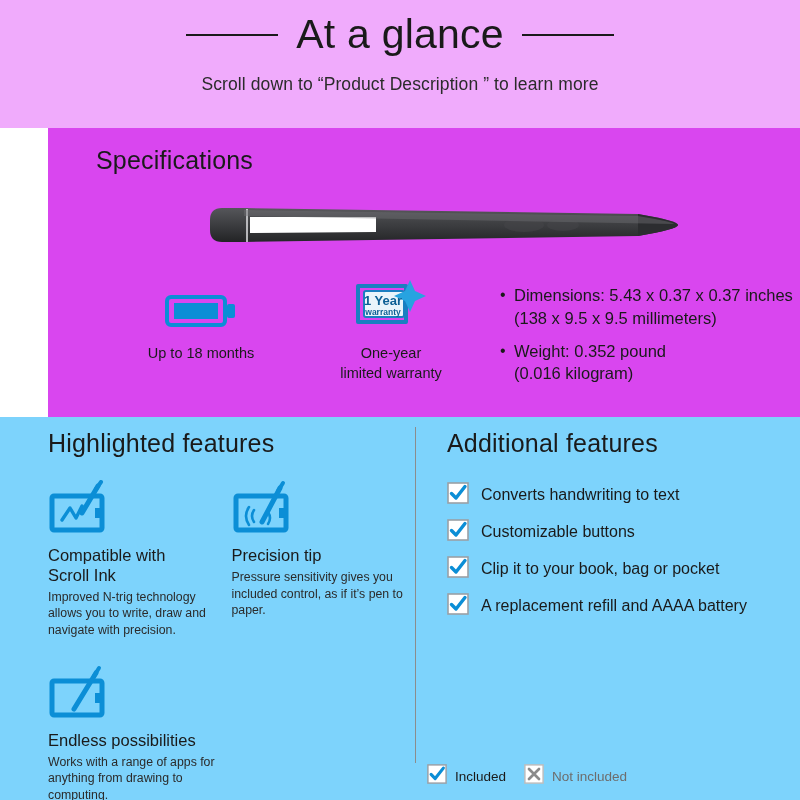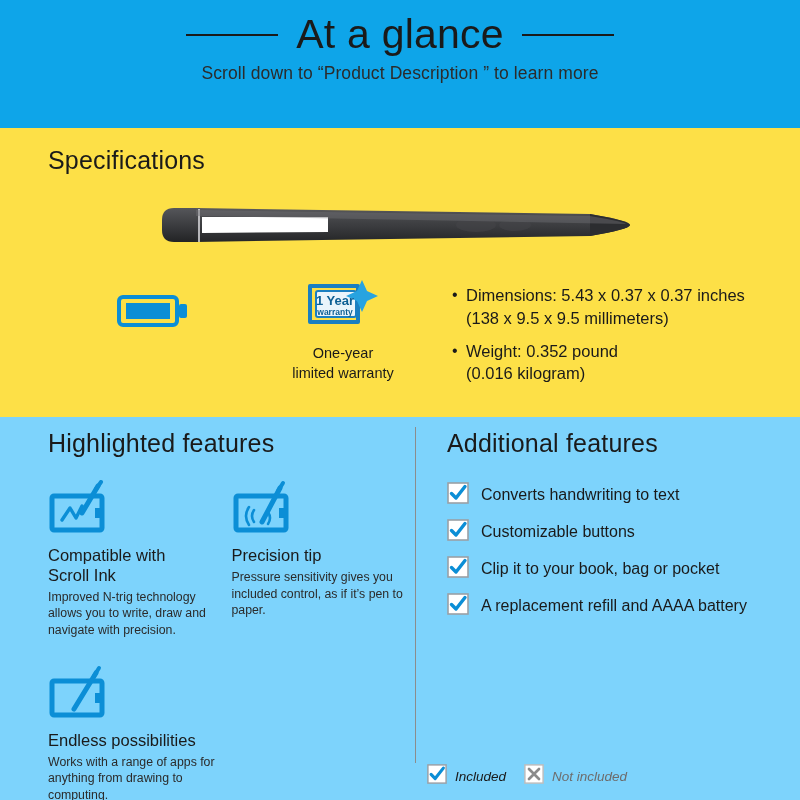--- a/index.html
+++ b/index.html
@@ -12,21 +12,21 @@
     background: #ffffff;
     font-family: "Liberation Sans", sans-serif;
     color: #231f20;
     overflow: hidden;
     position: relative;
   }
 
   
   .header {
     height: 128px;
-    background: #0ea5e9;
+    background: #f0abfc;
     position: relative;
   }
   .title-row {
     display: flex;
     align-items: center;
     justify-content: center;
     gap: 18px;
     padding-top: 14px;
   }
   .rule {
@@ -40,31 +40,32 @@
     letter-spacing: 0.2px;
     color: #1a1a1a;
     line-height: 1;
     white-space: nowrap;
   }
   .subtitle {
     text-align: center;
     font-size: 17.5px;
     font-weight: 300;
     color: #2b2b2b;
-    margin-top: 8px;
+    margin-top: 19px;
     letter-spacing: 0.1px;
   }
 
   
   .specs {
-    background: #fde047;
+    background: #d946ef;
     height: 289px;
     position: relative;
     box-sizing: border-box;
     padding: 18px 0 0 0;
+    margin-left: 48px;
   }
   .section-heading {
     font-size: 25px;
     font-weight: 300;
     color: #1a1a1a;
     letter-spacing: 0.2px;
   }
   .specs .section-heading { padding-left: 48px; }
 
   .pen-wrap {
@@ -184,21 +185,20 @@
     color: #1a1a1a;
     margin-left: 12px;
   }
 
   .legend {
     position: absolute;
     left: 12px;
     bottom: 12px;
     display: flex;
     align-items: center;
-    font-style: italic;
   }
   .legend-item { display: flex; align-items: center; margin-right: 18px; }
   .legend-label {
     font-size: 13.5px;
     font-weight: 300;
     margin-left: 8px;
   }
   .legend-label.on { color: #1a1a1a; }
   .legend-label.off { color: #6d6d6d; }
 </style>
@@ -246,20 +246,21 @@
   <div class="specs-row">
 
     <div class="spec-item battery">
       <div class="spec-icon">
         <svg width="72" height="42" viewBox="0 0 72 42">
           <rect x="2" y="7" width="58" height="28" rx="4" fill="none" stroke="#0b8ed6" stroke-width="4"></rect>
           <rect x="9" y="13" width="44" height="16" fill="#0b8ed6"></rect>
           <rect x="62" y="14" width="8" height="14" rx="2" fill="#0b8ed6"></rect>
         </svg>
       </div>
+      <div class="spec-caption">Up to 18 months</div>
     </div>
 
     <div class="spec-item warranty">
       <div class="spec-icon">
         <svg width="78" height="54" viewBox="0 0 78 54">
           <path d="M6 8 h48 v36 h-48 z" fill="none" stroke="#1a7fc1" stroke-width="4" stroke-linejoin="round"></path>
           <rect x="12" y="13" width="40" height="26" rx="2" fill="#e9f4fb" stroke="#1a7fc1" stroke-width="2"></rect>
           <path d="M58 2 L63 13 L74 18 L63 23 L58 34 L53 23 L42 18 L53 13 Z" fill="#27a3e0"></path>
           <text x="31" y="27" font-family="'Liberation Sans', sans-serif" font-size="13" font-weight="bold" fill="#0d5f94" text-anchor="middle">1 Year</text>
           <text x="31" y="37" font-family="'Liberation Sans', sans-serif" font-size="8.5" font-weight="bold" fill="#0d5f94" text-anchor="middle">warranty</text>

